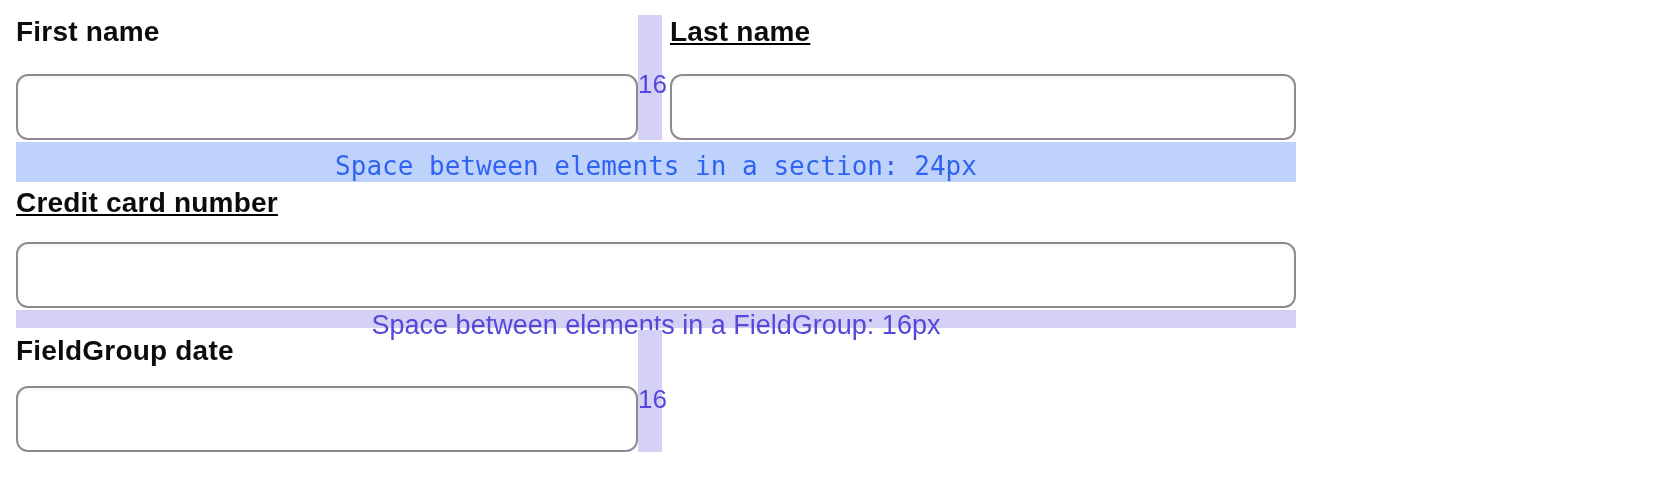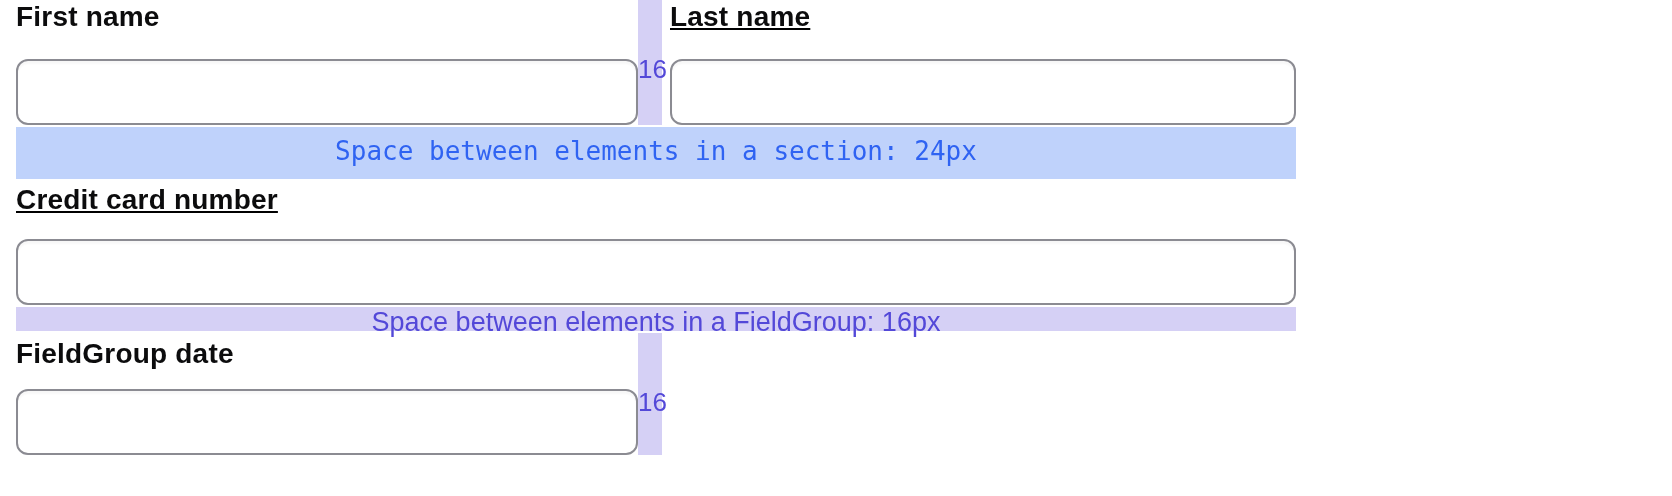--- a/index.html
+++ b/index.html
@@ -12,20 +12,21 @@
   }
   *{margin:0;padding:0;box-sizing:border-box;}
   html,body{background:#ffffff;}
   body{
     width:1672px;height:496px;overflow:hidden;
     font-family:"Liberation Sans",sans-serif;
   }
   .wrapper{
     position:relative;
     margin-left:16px;
+    padding-top:15px;
     width:1280px;
   }
   .fieldgroup-row{
     position:relative;
     display:flex;
   }
   .col-left{width:622px;}
   .col-right{width:626px;margin-left:32px;text-decoration:underline;}
   .field-label{
     display:block;
@@ -67,30 +68,30 @@
     font-size:26px;
     line-height:26px;
     color:var(--fieldgroup-band-text);
   }
   .hband{
     width:100%;
     text-align:center;
   }
   .hband-section{
     margin-top:2px;
-    height:52px;
+    height:40px;
     line-height:48px;
     background:var(--section-band-bg);
     color:var(--section-band-text);
     font-family:"DejaVu Sans Mono","Liberation Mono",monospace;
     font-size:26px;
   }
   .hband-fieldgroup{
     margin-top:2px;
-    height:24px;
+    height:18px;
     line-height:31px;
     background:var(--fieldgroup-band-bg);
     color:var(--fieldgroup-band-text);
     font-family:"Liberation Sans",sans-serif;
     font-size:27px;
   }
   .section-cc{margin-top:4px;text-decoration:underline;}
   .section-cc .field-label{margin-bottom:22px;}
   .row3{margin-top:2px;padding-top:4px;}
 </style>

